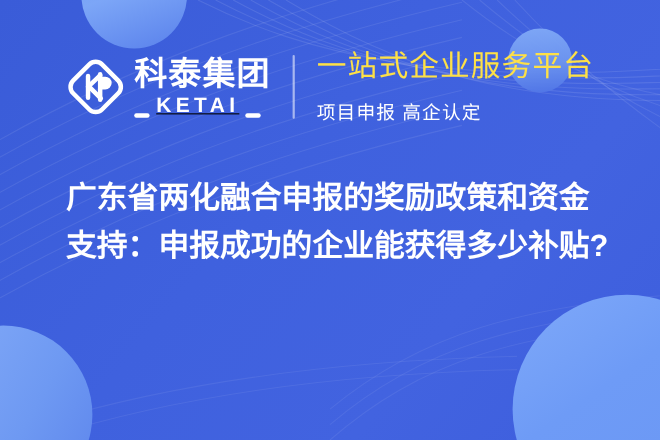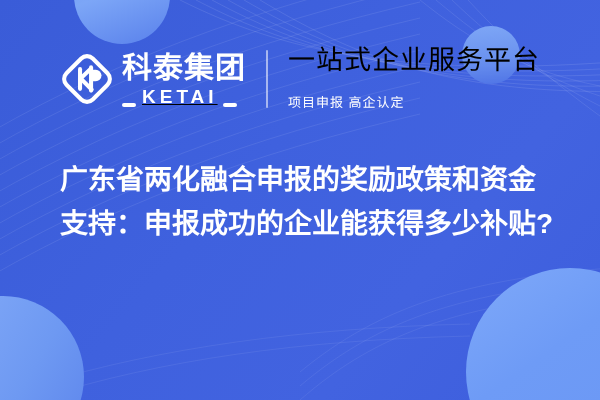--- a/index.html
+++ b/index.html
@@ -128,29 +128,29 @@
     margin-left: 20px;
     flex: 0 0 2px;
     border-radius: 1px;
   }
   .slogan {
     margin-left: 20px;
     display: flex;
     flex-direction: column;
   }
   .slogan-main {
-    color: #000000;
+    color: #fde047;
     font-size: 27px;
     line-height: 32px;
     letter-spacing: 1px;
     white-space: nowrap;
   }
   .slogan-sub {
     color: #ffffff;
-    font-size: 13px;
+    font-size: 17px;
     line-height: 22px;
     letter-spacing: 1px;
     margin-top: 16px;
     white-space: nowrap;
   }
 
   
   .headline {
     position: absolute;
     left: 60px;

